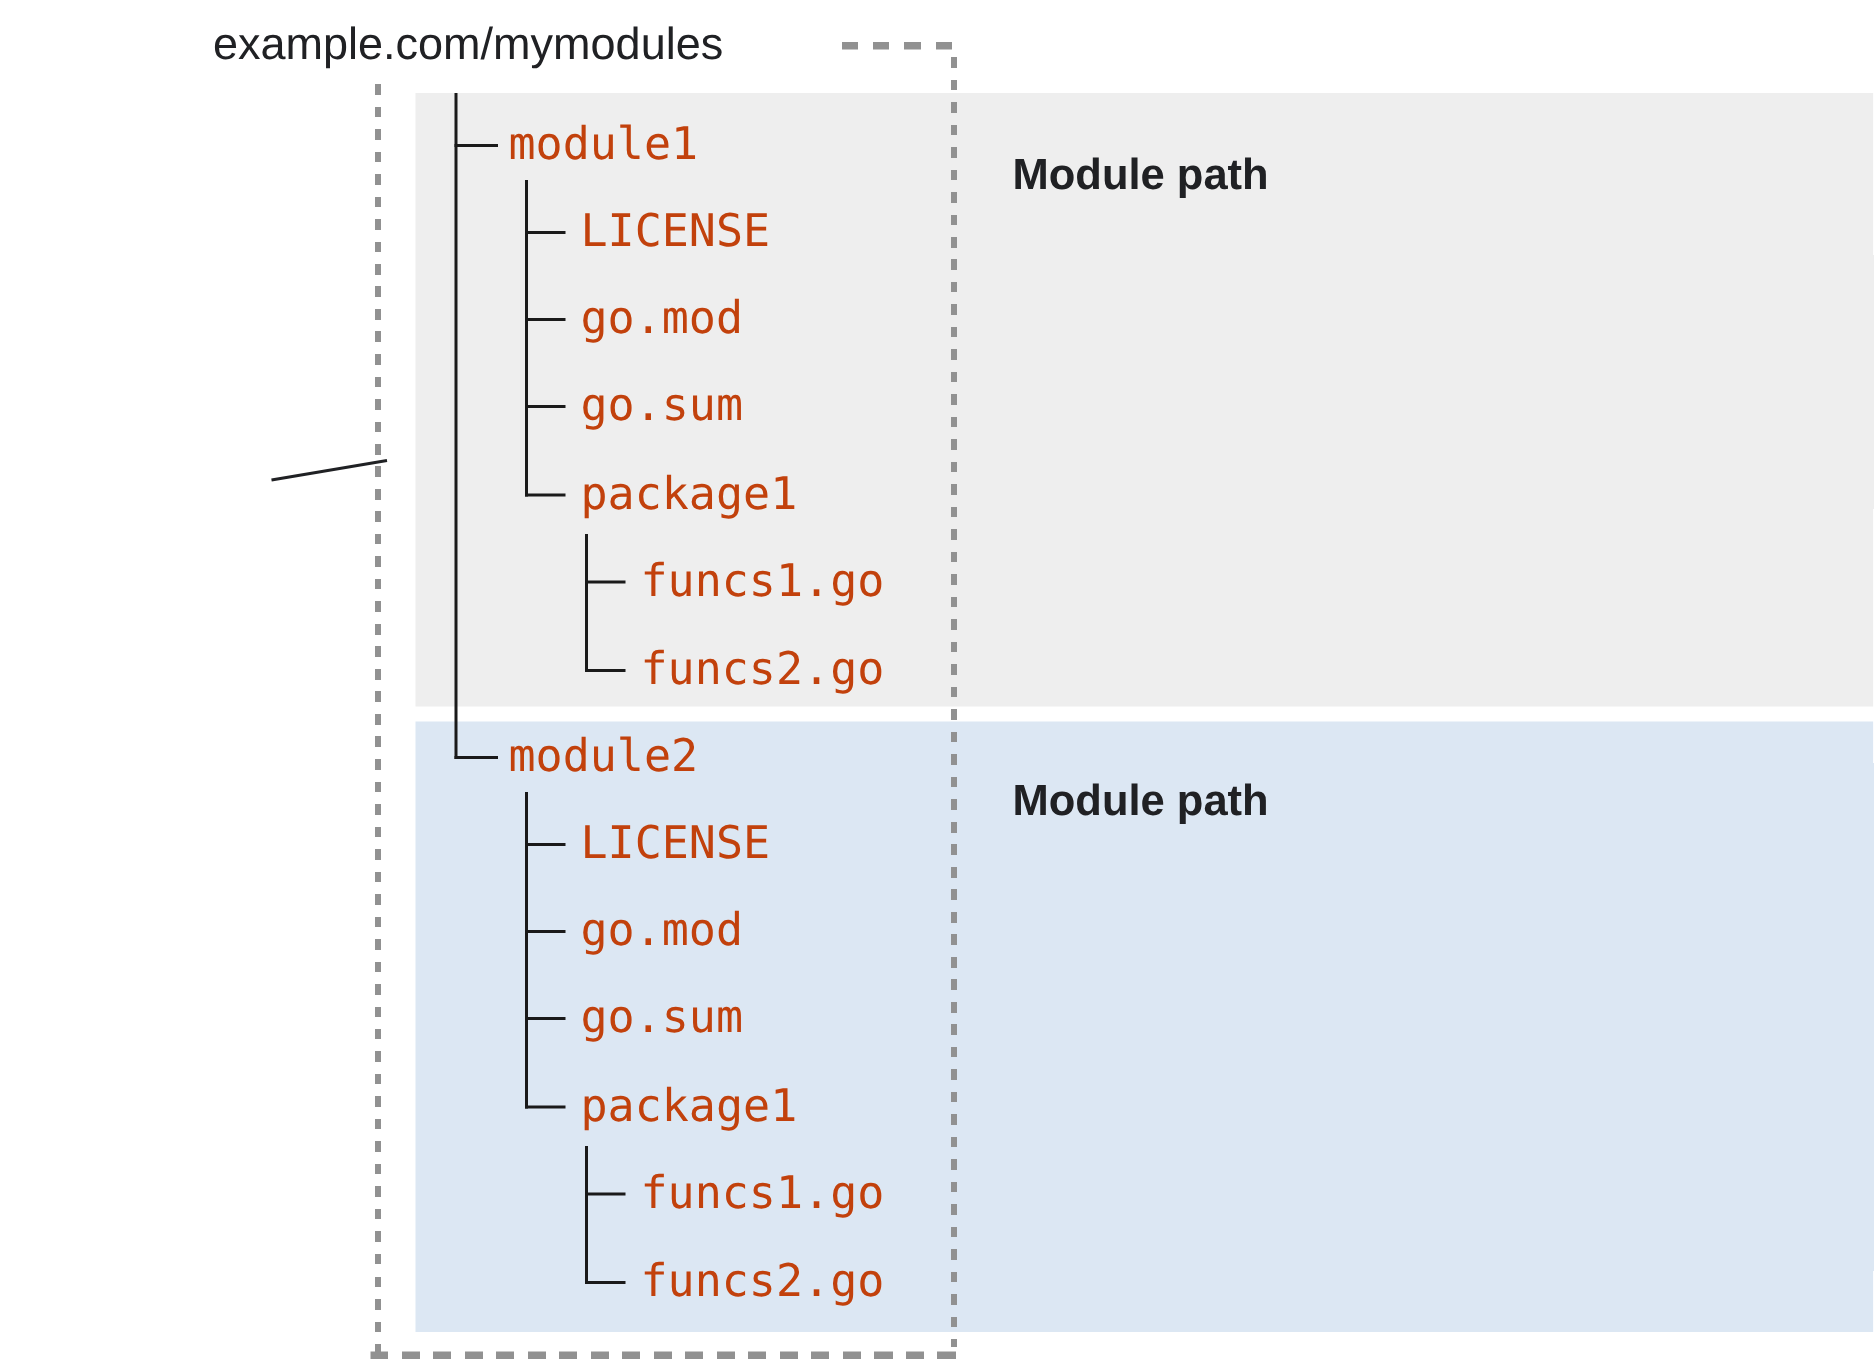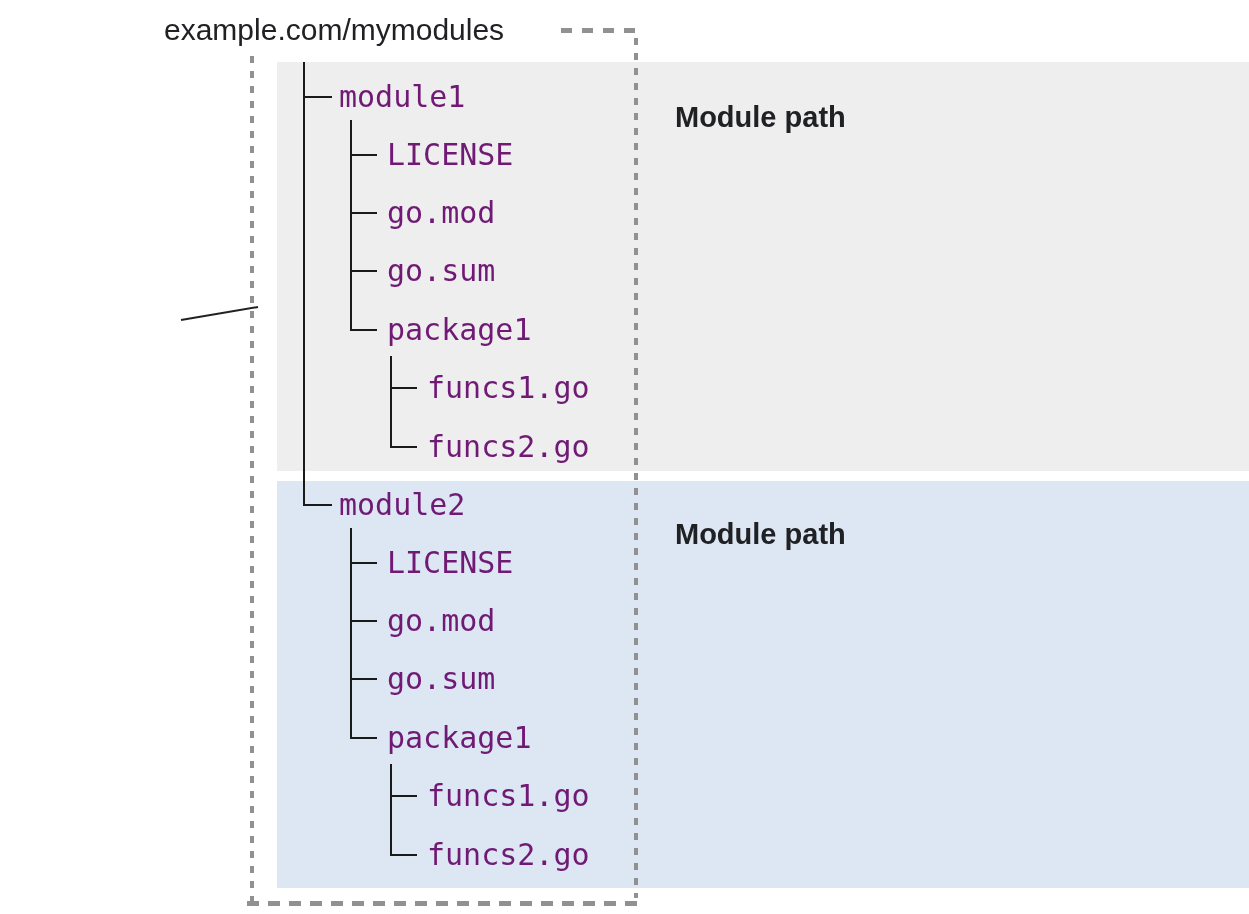--- a/index.html
+++ b/index.html
@@ -4,41 +4,41 @@
 <style>
   html,body { margin:0; padding:0; background:#ffffff; }
   .page {
     position:relative; width:1249px; height:914px; overflow:hidden;
     background:#ffffff; font-family:"Liberation Sans", sans-serif; color:#202124;
   }
   .box { position:absolute; left:277px; width:972px; }
   .box.gray { top:62px; height:409px; }
   .box.blue { top:481px; height:407px; }
 
-  .diagram-title { position:absolute; left:164px; top:13px; font-size:30px; line-height:34px; }
+  .diagram-title { position:absolute; left:142px; top:13px; font-size:30px; line-height:34px; }
   .repo-label { position:absolute; left:14px; top:306px; font-size:30px; line-height:34px; }
 
   
   .dotted-v { position:absolute; width:4px;
     background:repeating-linear-gradient(to bottom, #919191 0 7px, transparent 7px 15px); }
   .dotted-h { position:absolute; height:5px;
     background:repeating-linear-gradient(to right, #919191 0 12px, transparent 12px 21px); }
   .dv-left  { left:250px; top:56px;  height:850px; }
   .dv-right { left:634px; top:38px;  height:860px; }
   .dh-bottom { left:247px; top:901px; width:393px; }
   .dh-title  { left:561px; top:28px;  width:82px;
     background:repeating-linear-gradient(to right, #919191 0 11px, transparent 11px 21px); }
 
   
   .vline { position:absolute; width:2px;  background:#1a1a1a; }
   .hline { position:absolute; height:2px; background:#1a1a1a; }
 
   
   .mono-row { position:absolute; font-family:"DejaVu Sans Mono", monospace;
-    font-size:30px; line-height:32px; white-space:pre; color:#701a75; }
+    font-size:30px; line-height:32px; white-space:pre; color:#c2410c; }
 
   
   .panel { position:absolute; left:675px; font-size:30px; line-height:37px; color:#202124; }
   .panel .heading { font-weight:bold; font-size:29px; }
 
   .pointer-svg { position:absolute; left:178px; top:299px; width:84px; height:26px; }
 </style>
 </head>
 <body>
 

